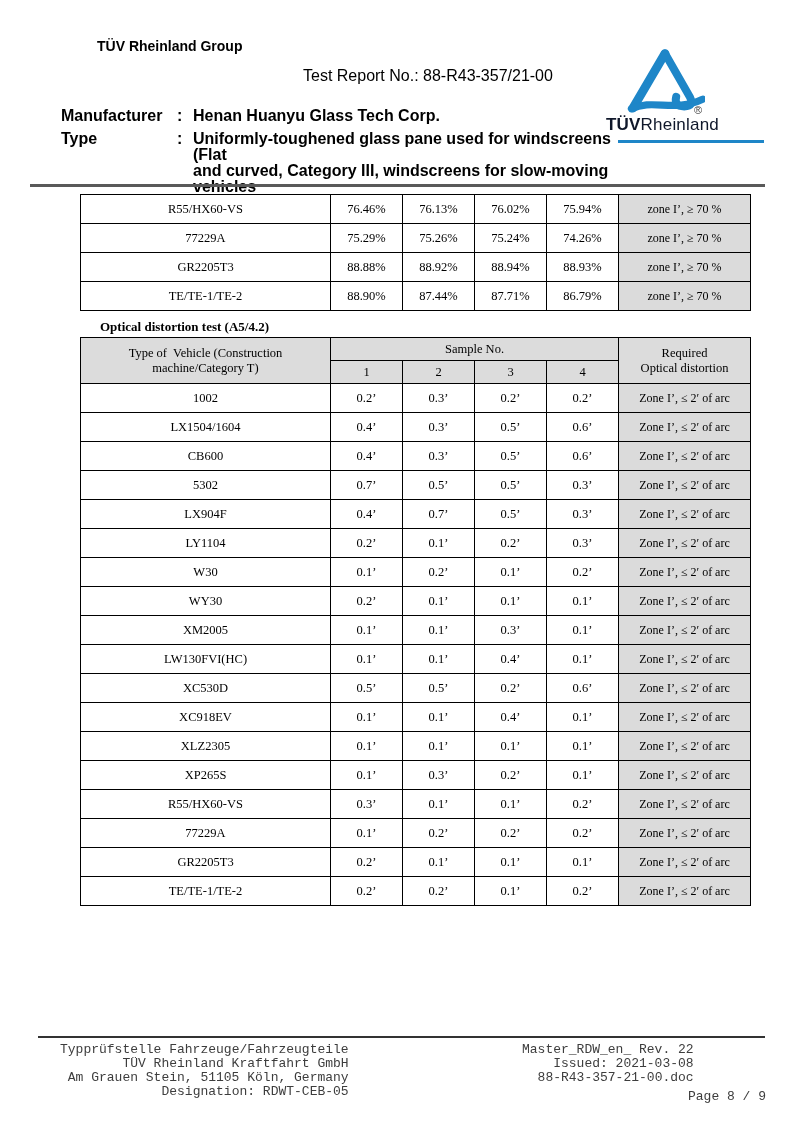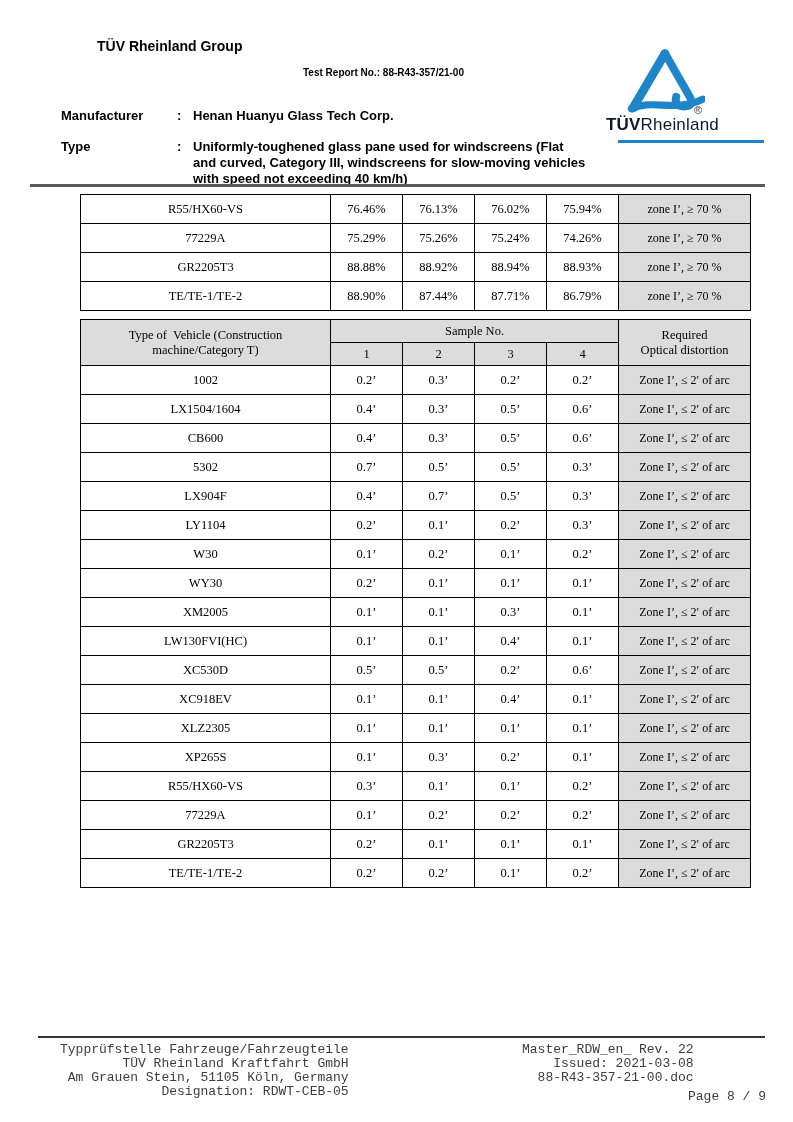--- a/index.html
+++ b/index.html
@@ -10,28 +10,28 @@
   }
   .page { position:absolute; inset:0; background:#ffffff; }
 
   
   .group-title {
     position:absolute; left:61px; top:38px;
     font-family:"Liberation Sans", sans-serif; font-weight:bold; font-size:14px;margin-left:36px;
   }
   .report-no {
     position:absolute; left:303px; top:67px;
-    font-family:"Liberation Sans", sans-serif; font-weight:bold; font-size:10px;
+    font-family:"Liberation Sans", sans-serif; font-weight:normal; font-size:16px;
   }
   .field-label, .field-colon, .field-value {
     position:absolute;
-    font-family:"Liberation Sans", sans-serif; font-weight:bold; font-size:13px; line-height:16px;
+    font-family:"Liberation Sans", sans-serif; font-weight:bold; font-size:16px; line-height:16px;
   }
   .row-manufacturer { top:108px; }
-  .row-type { top:131px;margin-top:8px; }
+  .row-type { top:131px; }
   .field-label { left:61px; }
   .field-colon { left:177px; }
   .field-value { left:193px; width:420px; white-space:pre-line; }
 
   .head-rule {
     position:absolute; left:30px; top:184px; width:735px; height:3px;
     background:#595959;
   }
 
   
@@ -53,21 +53,21 @@
     position:absolute; left:80px; border-collapse:collapse; table-layout:fixed;
     width:670px; font-family:"Liberation Serif", serif; font-size:12.5px;
     background:#fff;
   }
   .tbl td, .tbl th {
     border:1px solid #000; text-align:center; vertical-align:middle;
     height:29px; font-weight:normal; padding:0 2px;
   }
   .tbl td:last-child { background:#dbdbdb; font-size:12px; }
   #table-transmission { top:194px; }
-  #table-distortion { top:319px; }
+  #table-distortion { top:337px; }
   #table-distortion thead th { background:#dcdcdc; height:23px; }
   #table-distortion th.wrap { white-space:pre-wrap; line-height:15px; }
 
   .section-heading {
     position:absolute; left:100px; top:319px;
     font-family:Liberation Serif, serif; font-weight:bold; font-size:13px;
   }
 
   
   .footer-rule {

